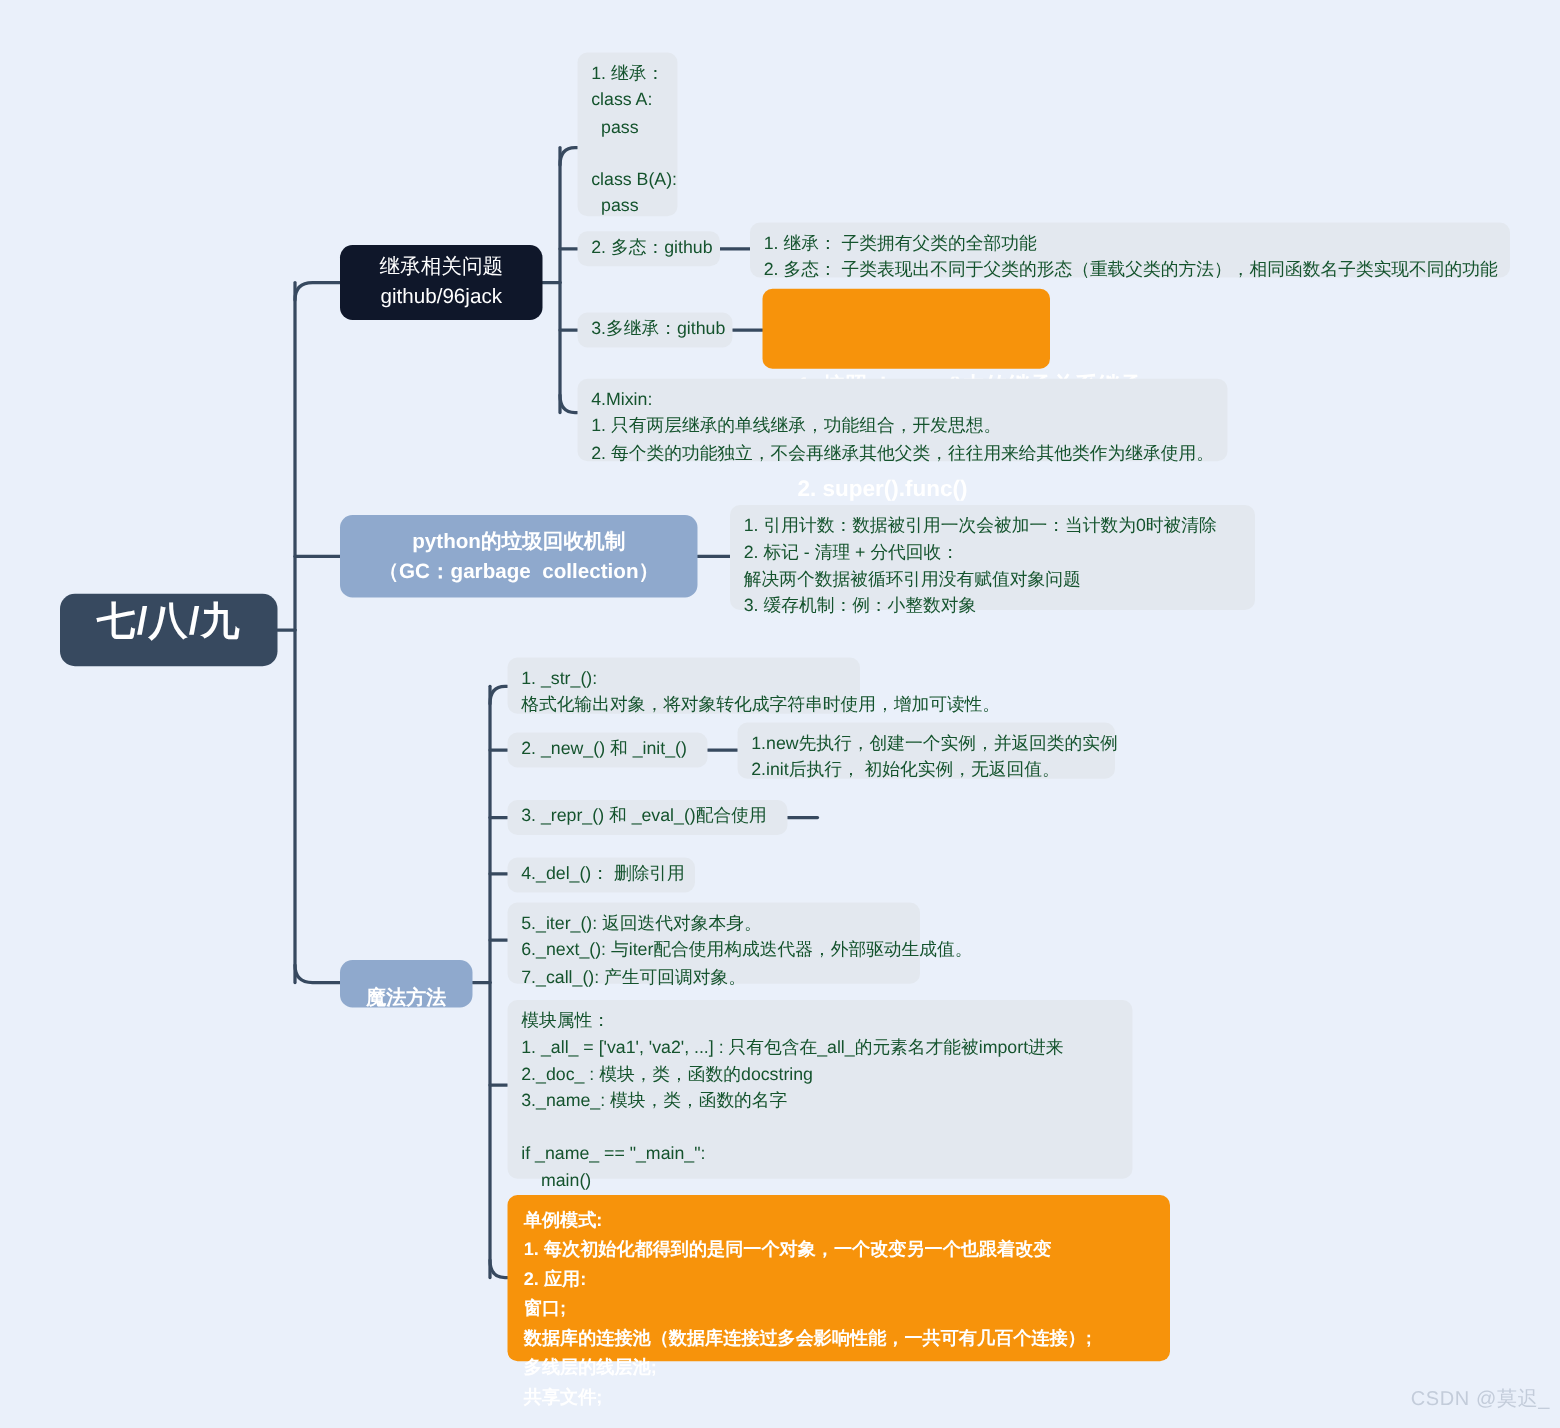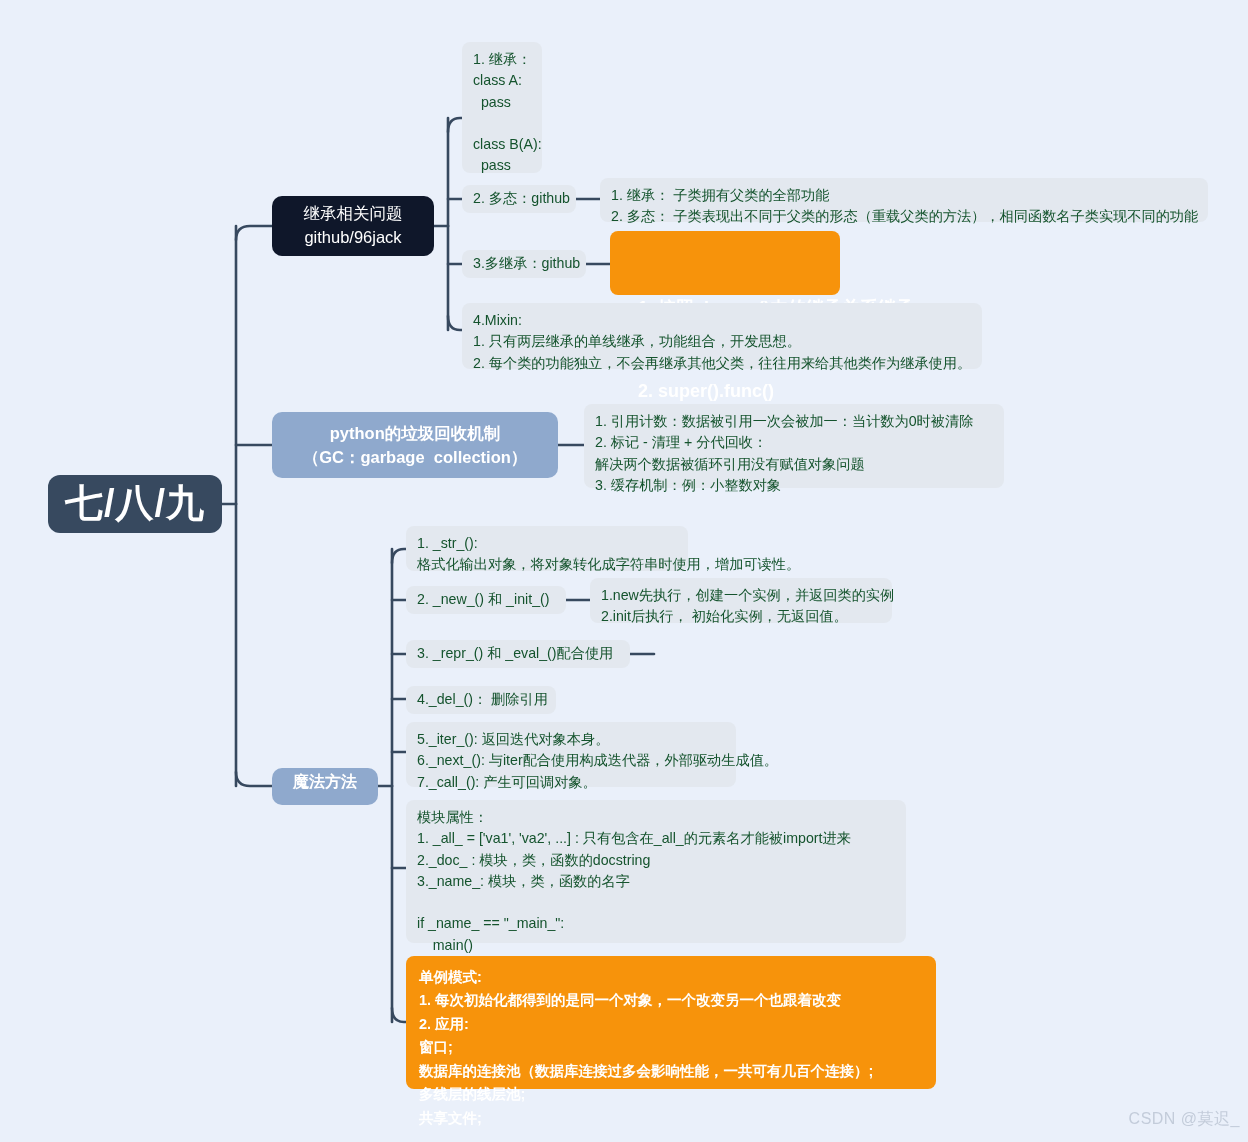--- a/index.html
+++ b/index.html
@@ -30,24 +30,24 @@
     position: absolute;
     border-radius: 9px;
     white-space: pre;
     line-height: 1.45;
   }
   
   .root {
     background: #37495f;
     color: #ffffff;
     font-weight: bold;
-    font-size: 38px;
+    font-size: 31px;
     letter-spacing: 1px;
     display: flex;
-    align-items: center;
+    align-items: flex-start;
     justify-content: center;
     border-radius: 12px;
   }
   
   .branch-teal {
     background: #0f172a;
     color: #ffffff;
     font-weight: normal;
     font-size: 16.5px;
     padding: 10px 16px;
@@ -66,21 +66,21 @@
     padding: 10px 16px;
     display: flex;
     flex-direction: column;
     justify-content: flex-start;
     align-items: center;
     text-align: center;
     border-radius: 10px;
   }
   .branch-blue.small {
     font-size: 16px;
-    padding: 2px 14px;
+    padding: 19px 14px;
   }
   
   .leaf {
     background: #e3e8ef;
     color: #14532d;
     font-size: 14.2px;
     padding: 7px 11px;
     border-radius: 8px;
     line-height: 1.5;
   }

